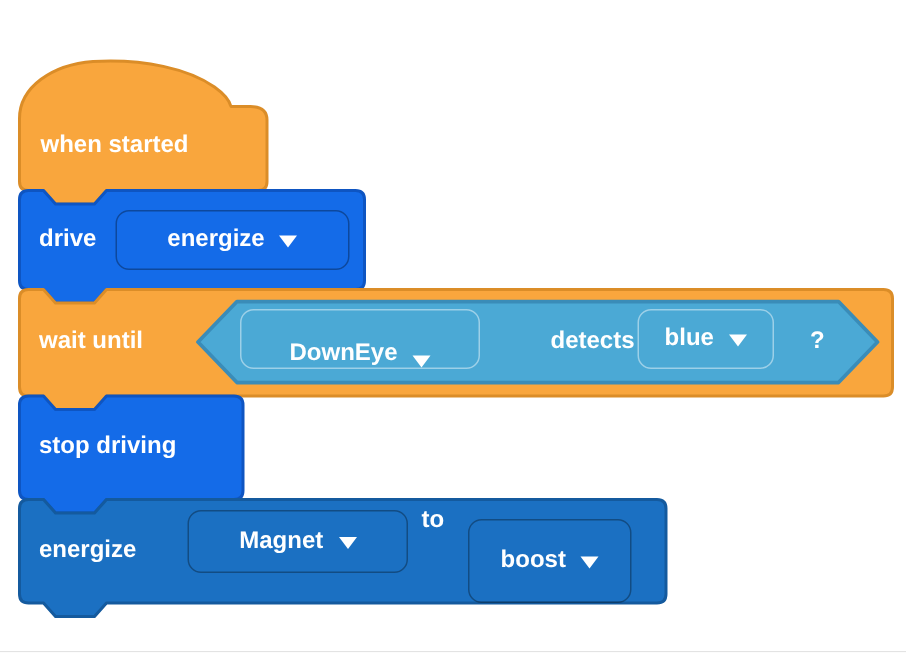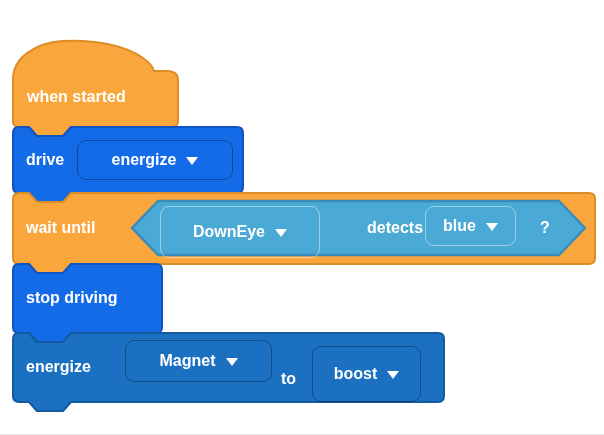--- a/index.html
+++ b/index.html
@@ -96,21 +96,21 @@
 
   <span class="block-label" style="left:26px;top:149px;">drive</span>
 
   <div class="dropdown dd-dark" style="left:77px;top:140px;width:156px;height:40px;">
     <span>energize</span>
     <span class="caret"></span>
   </div>
 
   <span class="block-label" style="left:26px;top:217px;">wait until</span>
 
-  <div class="dropdown dd-light" style="left:160px;top:206px;width:160px;height:52px;">
+  <div class="dropdown dd-light" style="left:160px;top:206px;width:160px;height:40px;align-items:flex-end;">
     <span>DownEye</span>
     <span class="caret"></span>
   </div>
 
   <span class="block-label" style="left:350px;top:217px;margin-left:17px;">detects</span>
 
   <div class="dropdown dd-light" style="left:425px;top:206px;width:91px;height:40px;">
     <span>blue</span>
     <span class="caret"></span>
   </div>
@@ -119,21 +119,21 @@
 
   <span class="block-label" style="left:26px;top:356px;">energize</span>
 
   <span class="block-label" style="left:26px;top:287px;">stop driving</span>
 
   <div class="dropdown dd-dark" style="left:125px;top:340px;width:147px;height:42px;">
     <span>Magnet</span>
     <span class="caret"></span>
   </div>
 
-  <span class="block-label" style="left:281px;top:368px;">to</span>
+  <span class="block-label" style="left:281px;top:336px;">to</span>
 
   <div class="dropdown dd-dark" style="left:312px;top:346px;width:109px;height:56px;">
     <span>boost</span>
     <span class="caret"></span>
   </div>
 
   <div class="bottom-line"></div>
 </div>
 
 </body></html>

